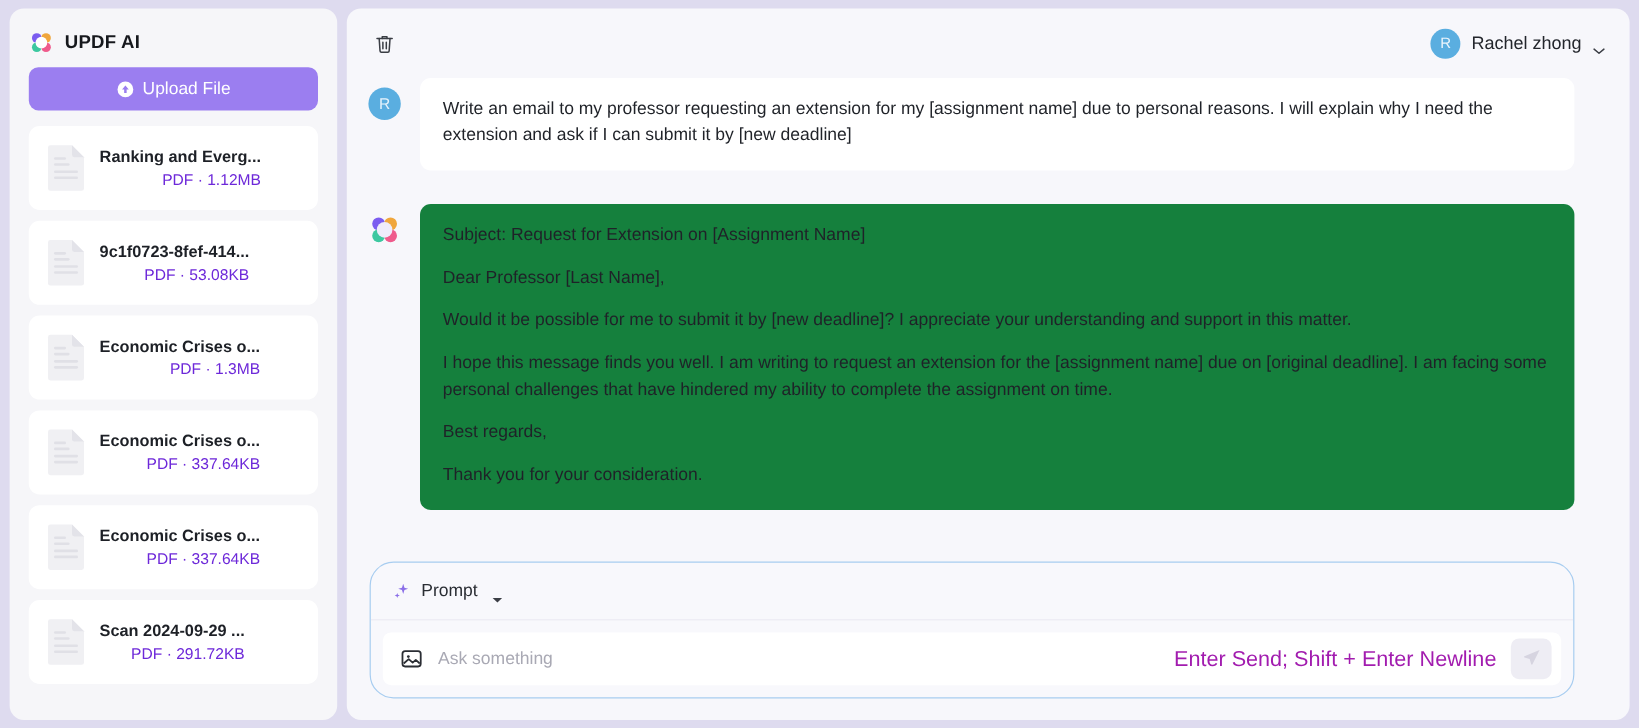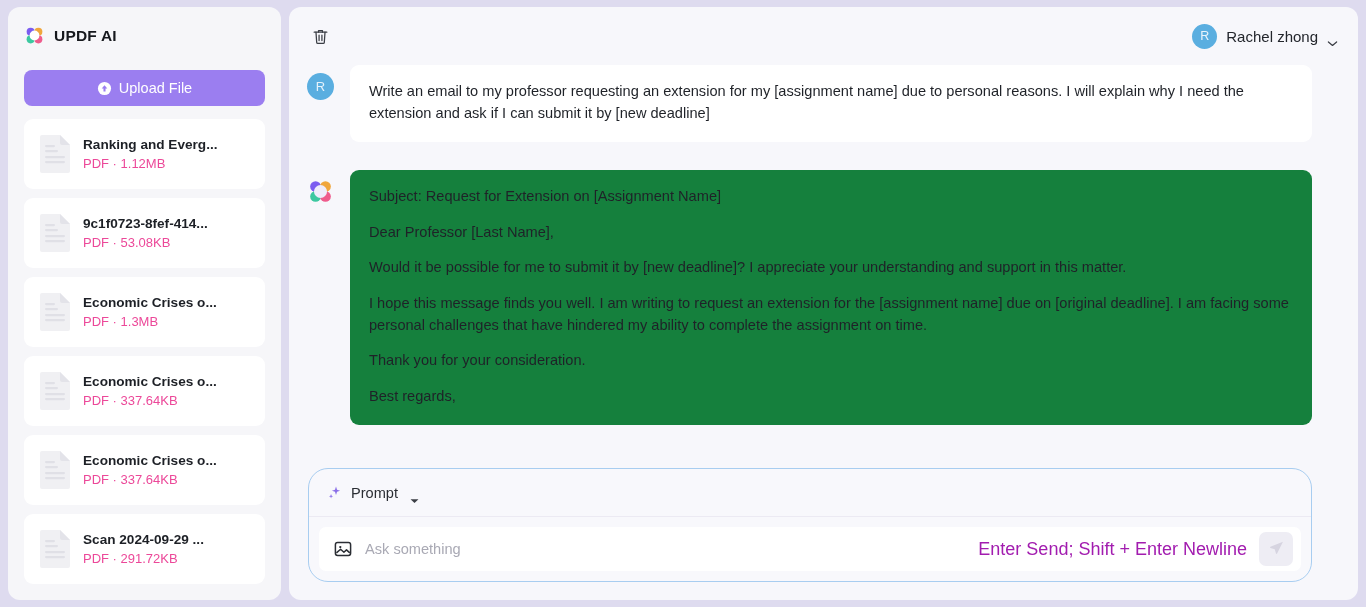--- a/index.html
+++ b/index.html
@@ -23,21 +23,21 @@
   .brand {
     display: flex; align-items: center; gap: 9px;
     padding: 18px 0 10px 16px;
   }
   .brand-logo { width: 21px; height: 21px; flex: none; }
   .brand-name {
     font-size: 15.5px; font-weight: bold; color: #16181d;
     letter-spacing: .2px;
   }
   .upload-btn {
-    margin: 14px 16px 0 16px; height: 36px;
+    margin: 0 16px 0 16px; height: 36px;
     background: #9b7ef0;
     border: none; border-radius: 8px;
     color: #fff; font-size: 14.5px; font-family: inherit;
     display: flex; align-items: center; justify-content: center; gap: 7px;
     cursor: pointer;
   }
   .upload-icon { width: 15px; height: 15px; flex: none; }
 
   .file-list {
     margin-top: 13px; padding: 0 16px 14px 16px;
@@ -52,21 +52,21 @@
     cursor: pointer;
   }
   .doc-icon { width: 34px; height: 40px; flex: none; }
   .file-meta { min-width: 0; overflow: hidden; }
   .file-name {
     font-size: 13.6px; color: #1d2026;
     white-space: nowrap; overflow: hidden; text-overflow: ellipsis;
     margin-bottom: 4px;
     font-weight: bold;
   }
-  .file-sub { font-size: 13px; color: #ec4899; white-space: nowrap; }
+  .file-sub { font-size: 13px; color: #6d28d9; white-space: nowrap; text-align: right; }
 
   
   .main {
     flex: 1; margin: 7px 8px 7px 8px;
     background: #f7f7fb;
     border-radius: 12px;
     display: flex; flex-direction: column;
     overflow: hidden;
     position: relative;
   }
@@ -326,22 +326,22 @@
             <circle cx="7.6" cy="16.4" r="4.8" fill="#3cc8a0"></circle>
             <circle cx="16.4" cy="16.4" r="4.8" fill="#ef5b8c"></circle>
             <circle cx="12" cy="12" r="5.8" fill="#efecfb"></circle>
           </svg>
         </span>
         <div class="bubble bubble-ai">
           <p>Subject: Request for Extension on [Assignment Name]</p>
           <p>Dear Professor [Last Name],</p>
           <p>Would it be possible for me to submit it by [new deadline]? I appreciate your understanding and support in this matter.</p>
           <p>I hope this message finds you well. I am writing to request an extension for the [assignment name] due on [original deadline]. I am facing some personal challenges that have hindered my ability to complete the assignment on time.</p>
+          <p>Best regards,</p>
           <p>Thank you for your consideration.</p>
-          <p>Best regards,</p>
         </div>
       </div>
     </div>
 
     <div class="composer">
       <div class="prompt-row">
         <span class="spark">
           <svg viewBox="0 0 16 16" width="15" height="15">
             <path d="M9.6 1.6 10.7 5 14 6.1 10.7 7.2 9.6 10.6 8.5 7.2 5.2 6.1 8.5 5Z" fill="#8b6fe8"></path>
             <path d="M4.3 9.7 4.9 11.4 6.6 12 4.9 12.6 4.3 14.3 3.7 12.6 2 12 3.7 11.4Z" fill="#8b6fe8"></path>

